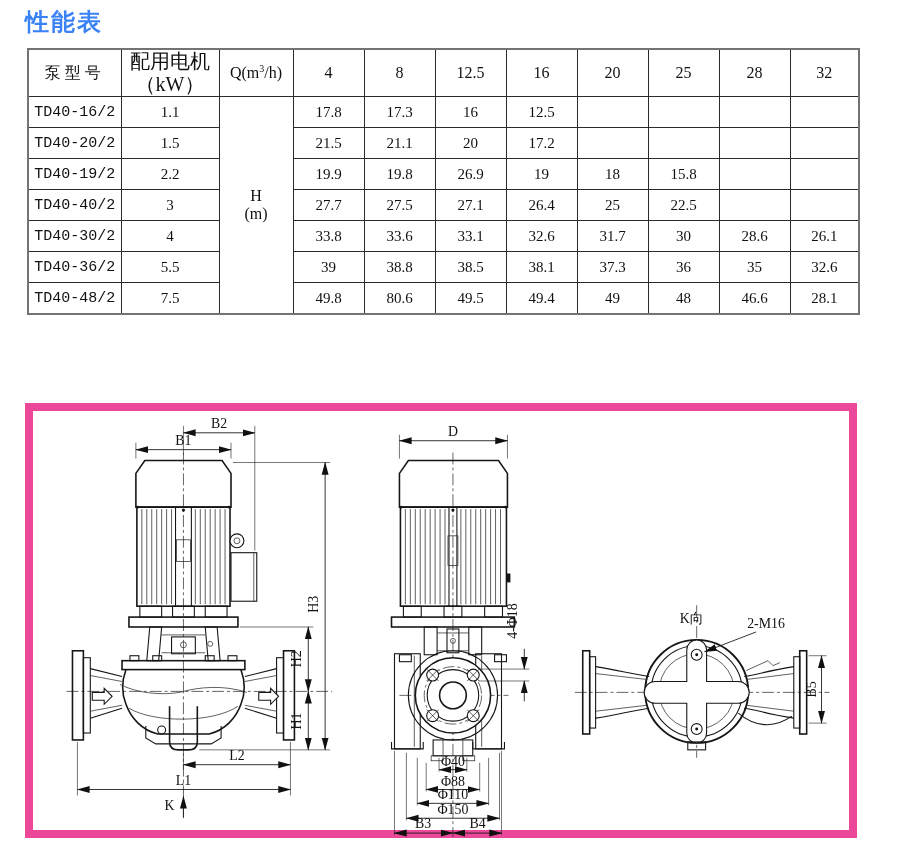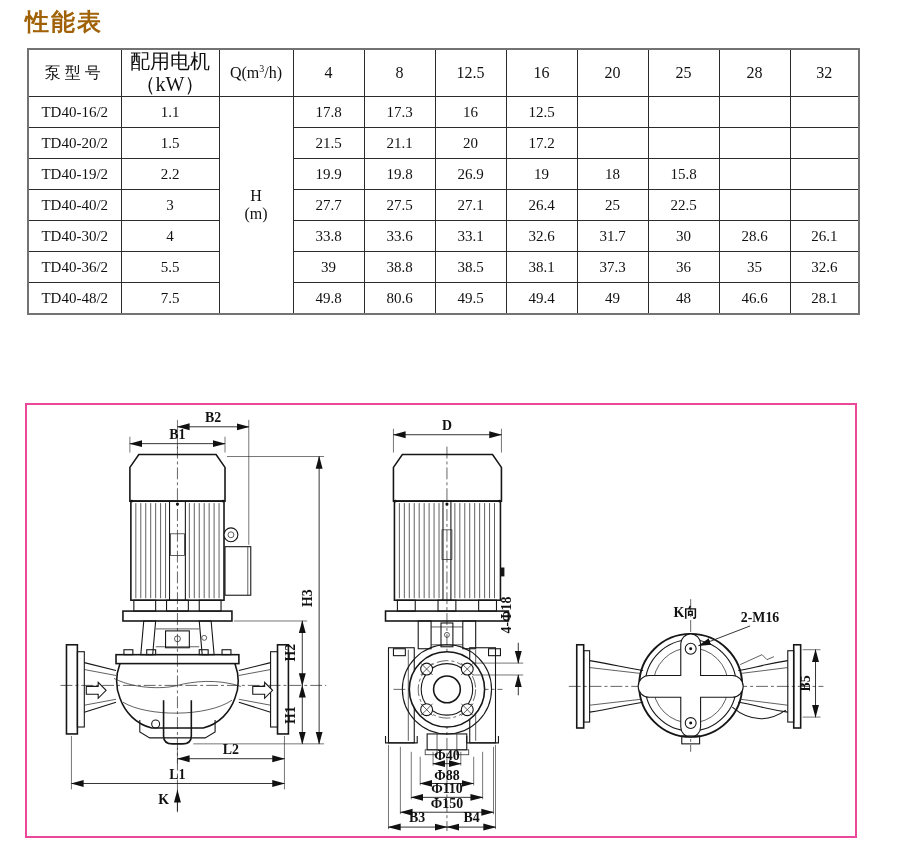--- a/index.html
+++ b/index.html
@@ -1,27 +1,27 @@
 <!DOCTYPE html>
 <html><head>
 <meta charset="utf-8">
 <style>
   html,body{margin:0;padding:0;background:#ffffff;}
   #page{position:relative;width:900px;height:847px;background:#fff;font-family:"Liberation Serif",serif;color:#111;}
-  #title{position:absolute;left:25px;top:6px;font-family:"Liberation Sans",sans-serif;font-weight:700;font-size:24px;letter-spacing:2px;color:#a16207;}
+  #title{position:absolute;left:25px;top:6px;font-family:"Liberation Sans",sans-serif;font-weight:700;font-size:24px;letter-spacing:2px;color:#3b82f6;}
   table.perf{position:absolute;left:27px;top:48px;width:831px;border-collapse:collapse;table-layout:fixed;}
   table.perf th,table.perf td{border:1px solid #2b2b2b;text-align:center;vertical-align:middle;font-weight:400;padding:0;font-size:15px;color:#111;}
   table.perf{border:2px solid #737373;}
   table.perf tr.head th{height:44px;font-size:16px;}
   table.perf tr.body td{height:30px;}
   .cjk{letter-spacing:4px;}
   .two-line{line-height:1.15;font-size:20px;}
-  .model{font-size:14.5px;}
+  .model{font-size:14.5px;font-family:Liberation Mono, monospace;}
   sup{font-size:10px;}
-  #drawing{position:absolute;left:25px;top:403px;width:832px;height:435px;border:2px solid #ec4899;box-sizing:border-box;font-weight:bold;}
+  #drawing{position:absolute;left:25px;top:403px;width:832px;height:435px;border:8px solid #ec4899;box-sizing:border-box;}
   #drawing svg{display:block;}
   text{font-family:"Liberation Serif",serif;font-size:14px;fill:#111;}
   .thick{stroke:#161616;stroke-width:1.6;fill:none;}
   .med{stroke:#161616;stroke-width:1.1;fill:none;}
   .thin{stroke:#2a2a2a;stroke-width:0.75;fill:none;}
   .dim{stroke:#1c1c1c;stroke-width:0.9;fill:none;}
   .ext{stroke:#2a2a2a;stroke-width:0.65;fill:none;}
   .cl{stroke:#222;stroke-width:0.7;fill:none;stroke-dasharray:12 3 3 3;}
   .whitefill{fill:#ffffff;}
 </style>

